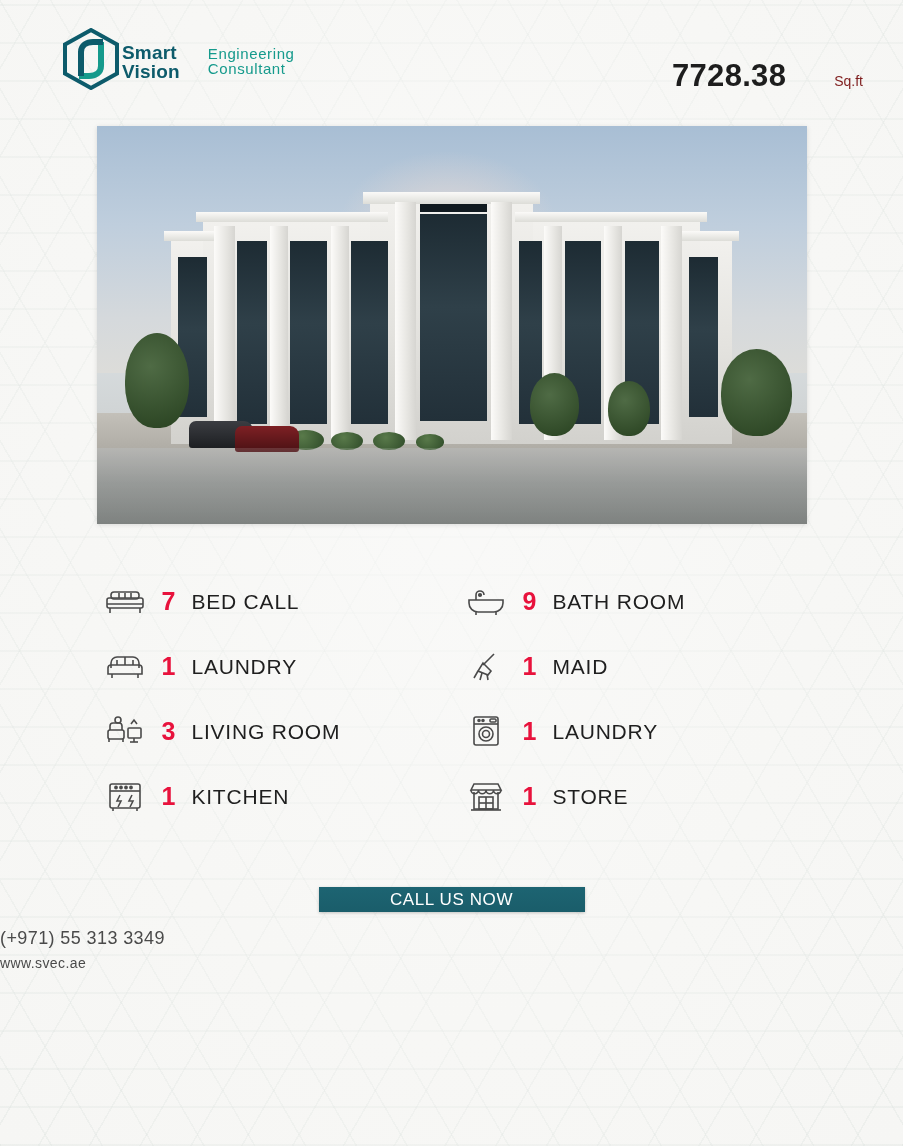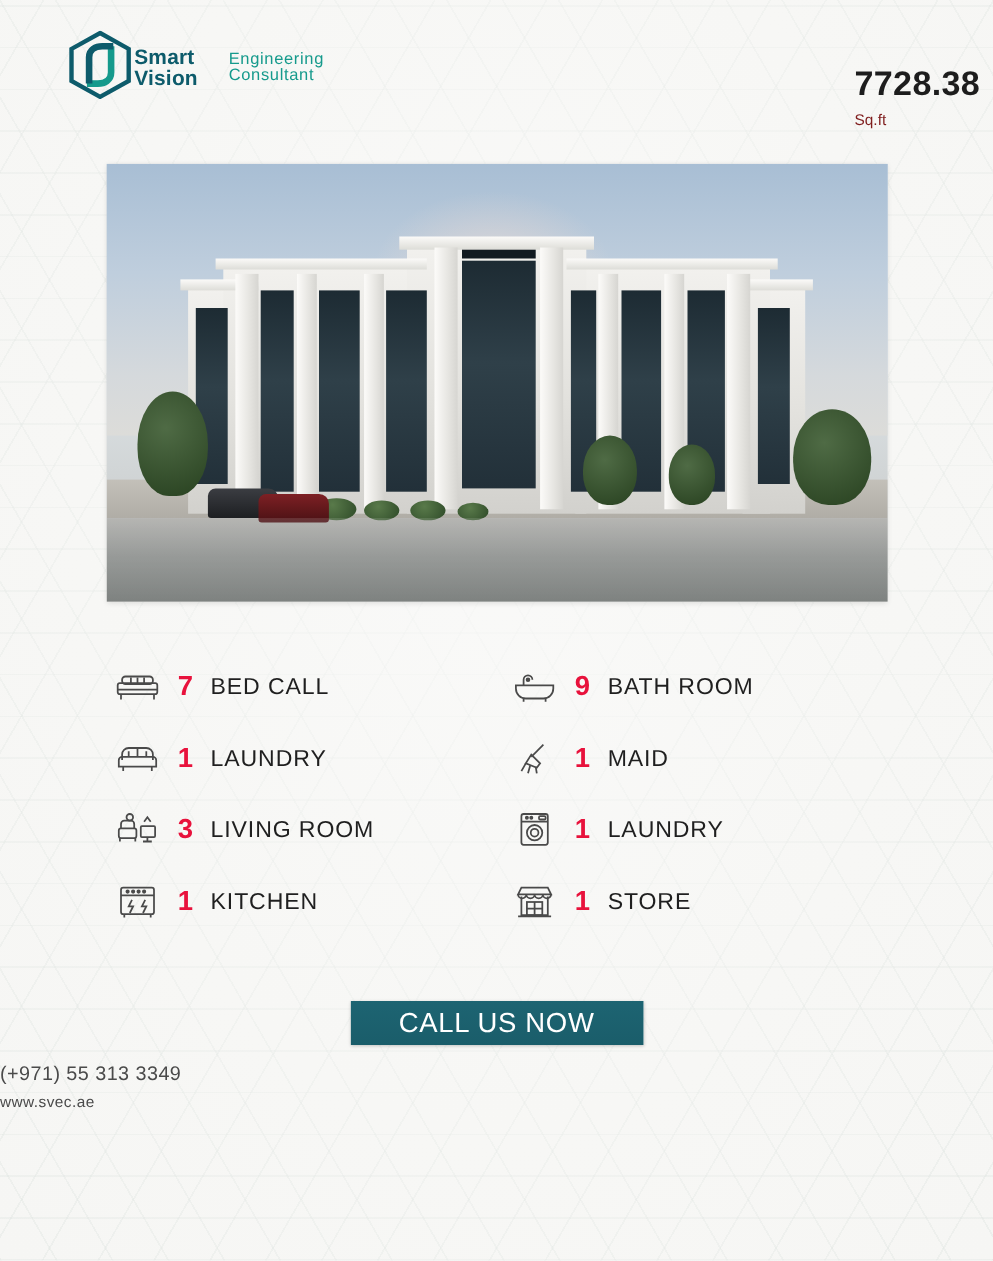--- a/index.html
+++ b/index.html
@@ -59,21 +59,21 @@
     padding-left: 28px;
   }
   .area-block { text-align: right; padding-top: 26px; }
   .area-title {
     font-size: 30px;
     letter-spacing: 1.2px;
     color: #2c2c2c;
     font-weight: 400;
     line-height: 1.1;
   }
-  .area-value-row { display: flex; align-items: baseline; justify-content: flex-end; gap: 7px; margin-top: 4px; flex-direction: column; }
+  .area-value-row { display: flex; align-items: baseline; justify-content: flex-end; gap: 20px; margin-top: 4px; }
   .area-value { font-size: 31px; font-weight: bold; color: #1d1d1d; letter-spacing: .3px; }
   .area-unit { font-size: 14px; color: #7f1d1d; margin-left: 28px; }
 
   
   .hero-wrap { margin: 32px auto 0; width: 710px; height: 398px; position: relative; }
   .hero {
     width: 100%; height: 100%;
     position: relative;
     overflow: hidden;
     background: linear-gradient(#b9cadb 0%, #c9d4df 38%, #d6dbdd 60%, #c3c4c2 100%);
@@ -145,24 +145,24 @@
     font-size: 21px;
     letter-spacing: .8px;
     color: #1f1f1f;
     line-height: 1;
   }
 
   
   .cta-wrap { margin-top: 70px; display: flex; justify-content: center; }
   .cta {
     width: 266px;
-    height: 40px;
+    height: 25px;
     background: linear-gradient(180deg,#1d6472,#1a5d6a);
     color: #ffffff;
-    font-size: 25px;
+    font-size: 17px;
     letter-spacing: .6px;
     display: flex; align-items: center; justify-content: center;
     border: none;
     cursor: pointer;
     box-shadow: 0 1px 3px rgba(0,0,0,.22);
   }
   .contact { text-align:left; margin-top: 16px; }
   .phone { font-size: 18px; color: #4a4a4a; letter-spacing: .4px; }
   .website { font-size: 14px; color: #4a4a4a; letter-spacing: .4px; margin-top: 6px; }
 </style>

